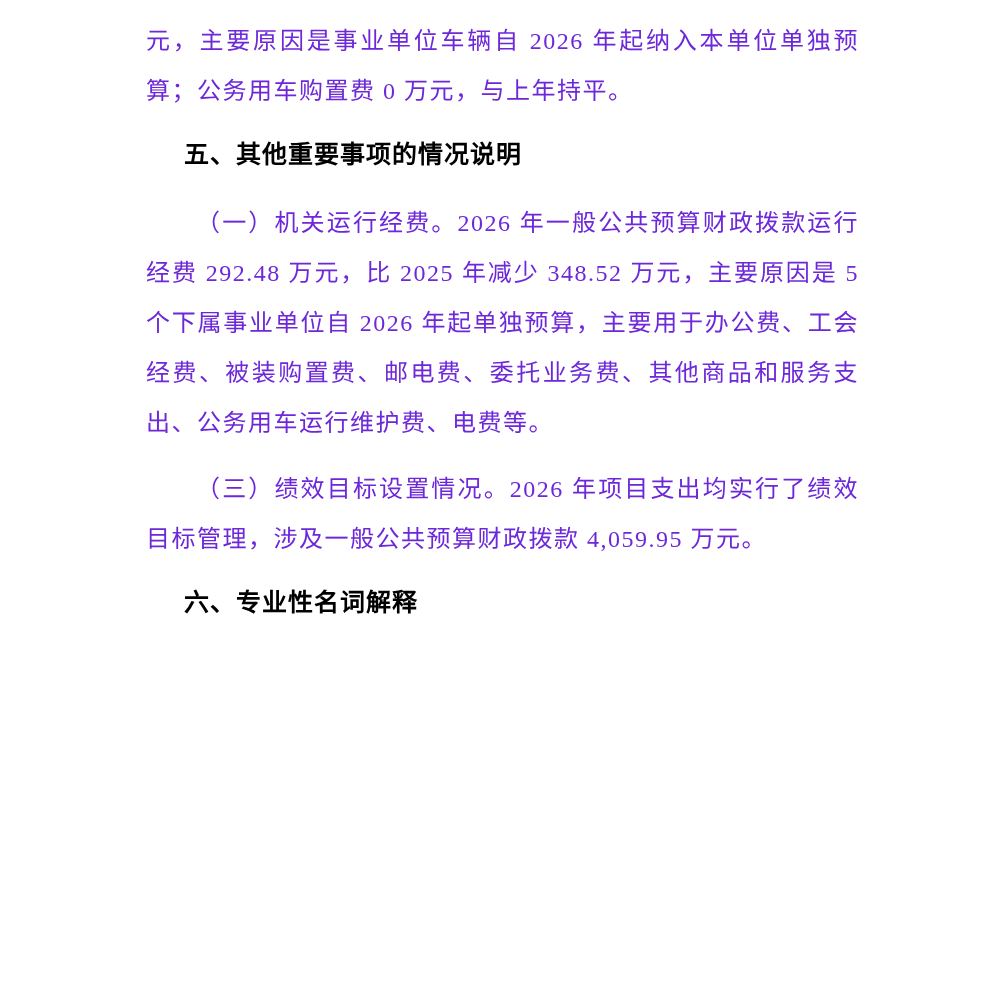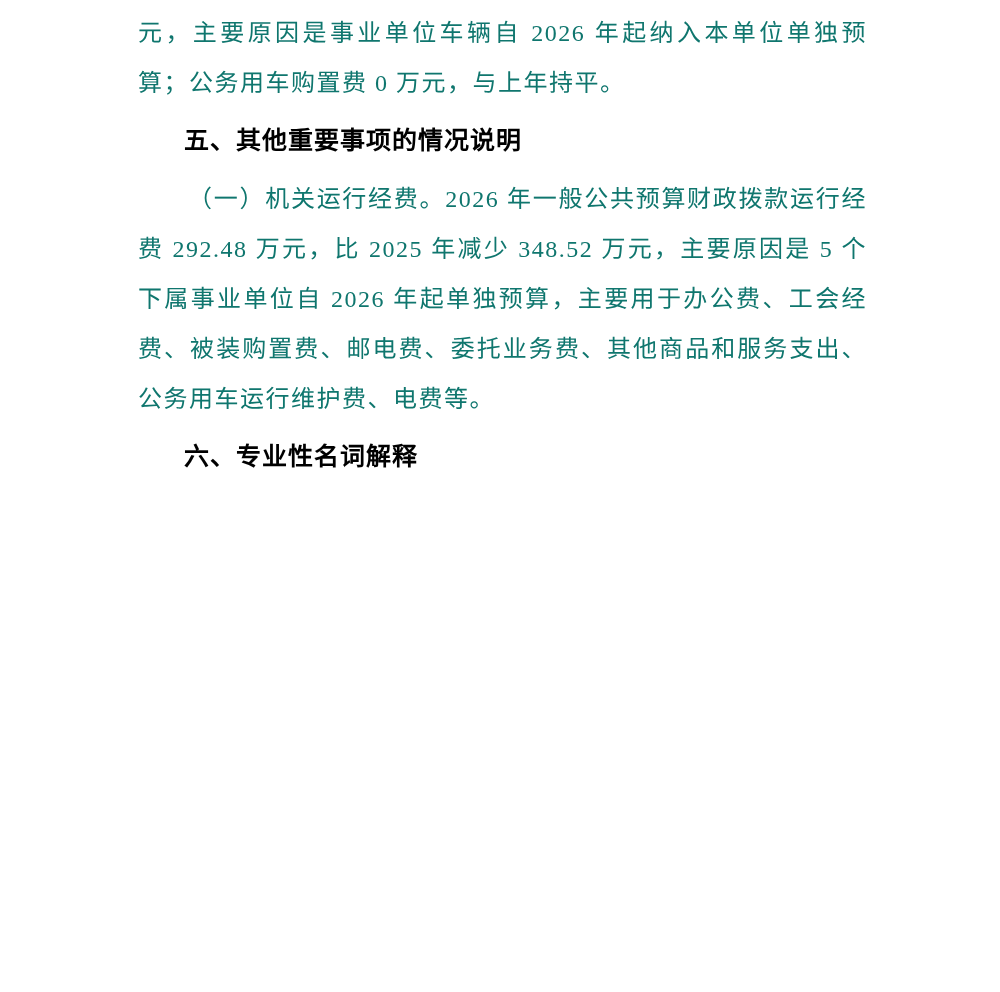--- a/index.html
+++ b/index.html
@@ -13,50 +13,51 @@
     background: #ffffff;
   }
   .page {
     box-sizing: border-box;
     width: 1000px;
     height: 992px;
     padding: 0 125px 0 130px;
     background: #ffffff;
   }
   .para {
-    margin: 8px;
+    margin: 16px;
     font-family: "Liberation Serif", "DejaVu Serif", serif;
     font-size: 24px;
     line-height: 50px;
     letter-spacing: 1.5px;
-    color: #0f766e;
+    color: #6d28d9;
     text-align: justify;
   }
   .para.indent {
     text-indent: 50px;
   }
   .heading {
     margin: 0;
-    font-family: Liberation Serif, serif;
+    font-family: Liberation Mono, monospace;
     font-size: 25px;
     font-weight: 700;
     line-height: 50px;
     letter-spacing: 1px;
     color: #000000;
     text-indent: 54px;
     text-align: left;
   }
 </style>
 </head>
 <body>
 
 <div class="page">
   <p class="para">元，主要原因是事业单位车辆自 2026 年起纳入本单位单独预算；公务用车购置费 0 万元，与上年持平。</p>
 
   <h2 class="heading">五、其他重要事项的情况说明</h2>
 
   <p class="para indent">（一）机关运行经费。2026 年一般公共预算财政拨款运行经费 292.48 万元，比 2025 年减少 348.52 万元，主要原因是 5 个下属事业单位自 2026 年起单独预算，主要用于办公费、工会经费、被装购置费、邮电费、委托业务费、其他商品和服务支出、公务用车运行维护费、电费等。</p>
 
 
+  <p class="para indent">（三）绩效目标设置情况。2026 年项目支出均实行了绩效目标管理，涉及一般公共预算财政拨款 4,059.95 万元。</p>
 
 
   <h2 class="heading">六、专业性名词解释</h2>
 </div>
 
 </body></html>

